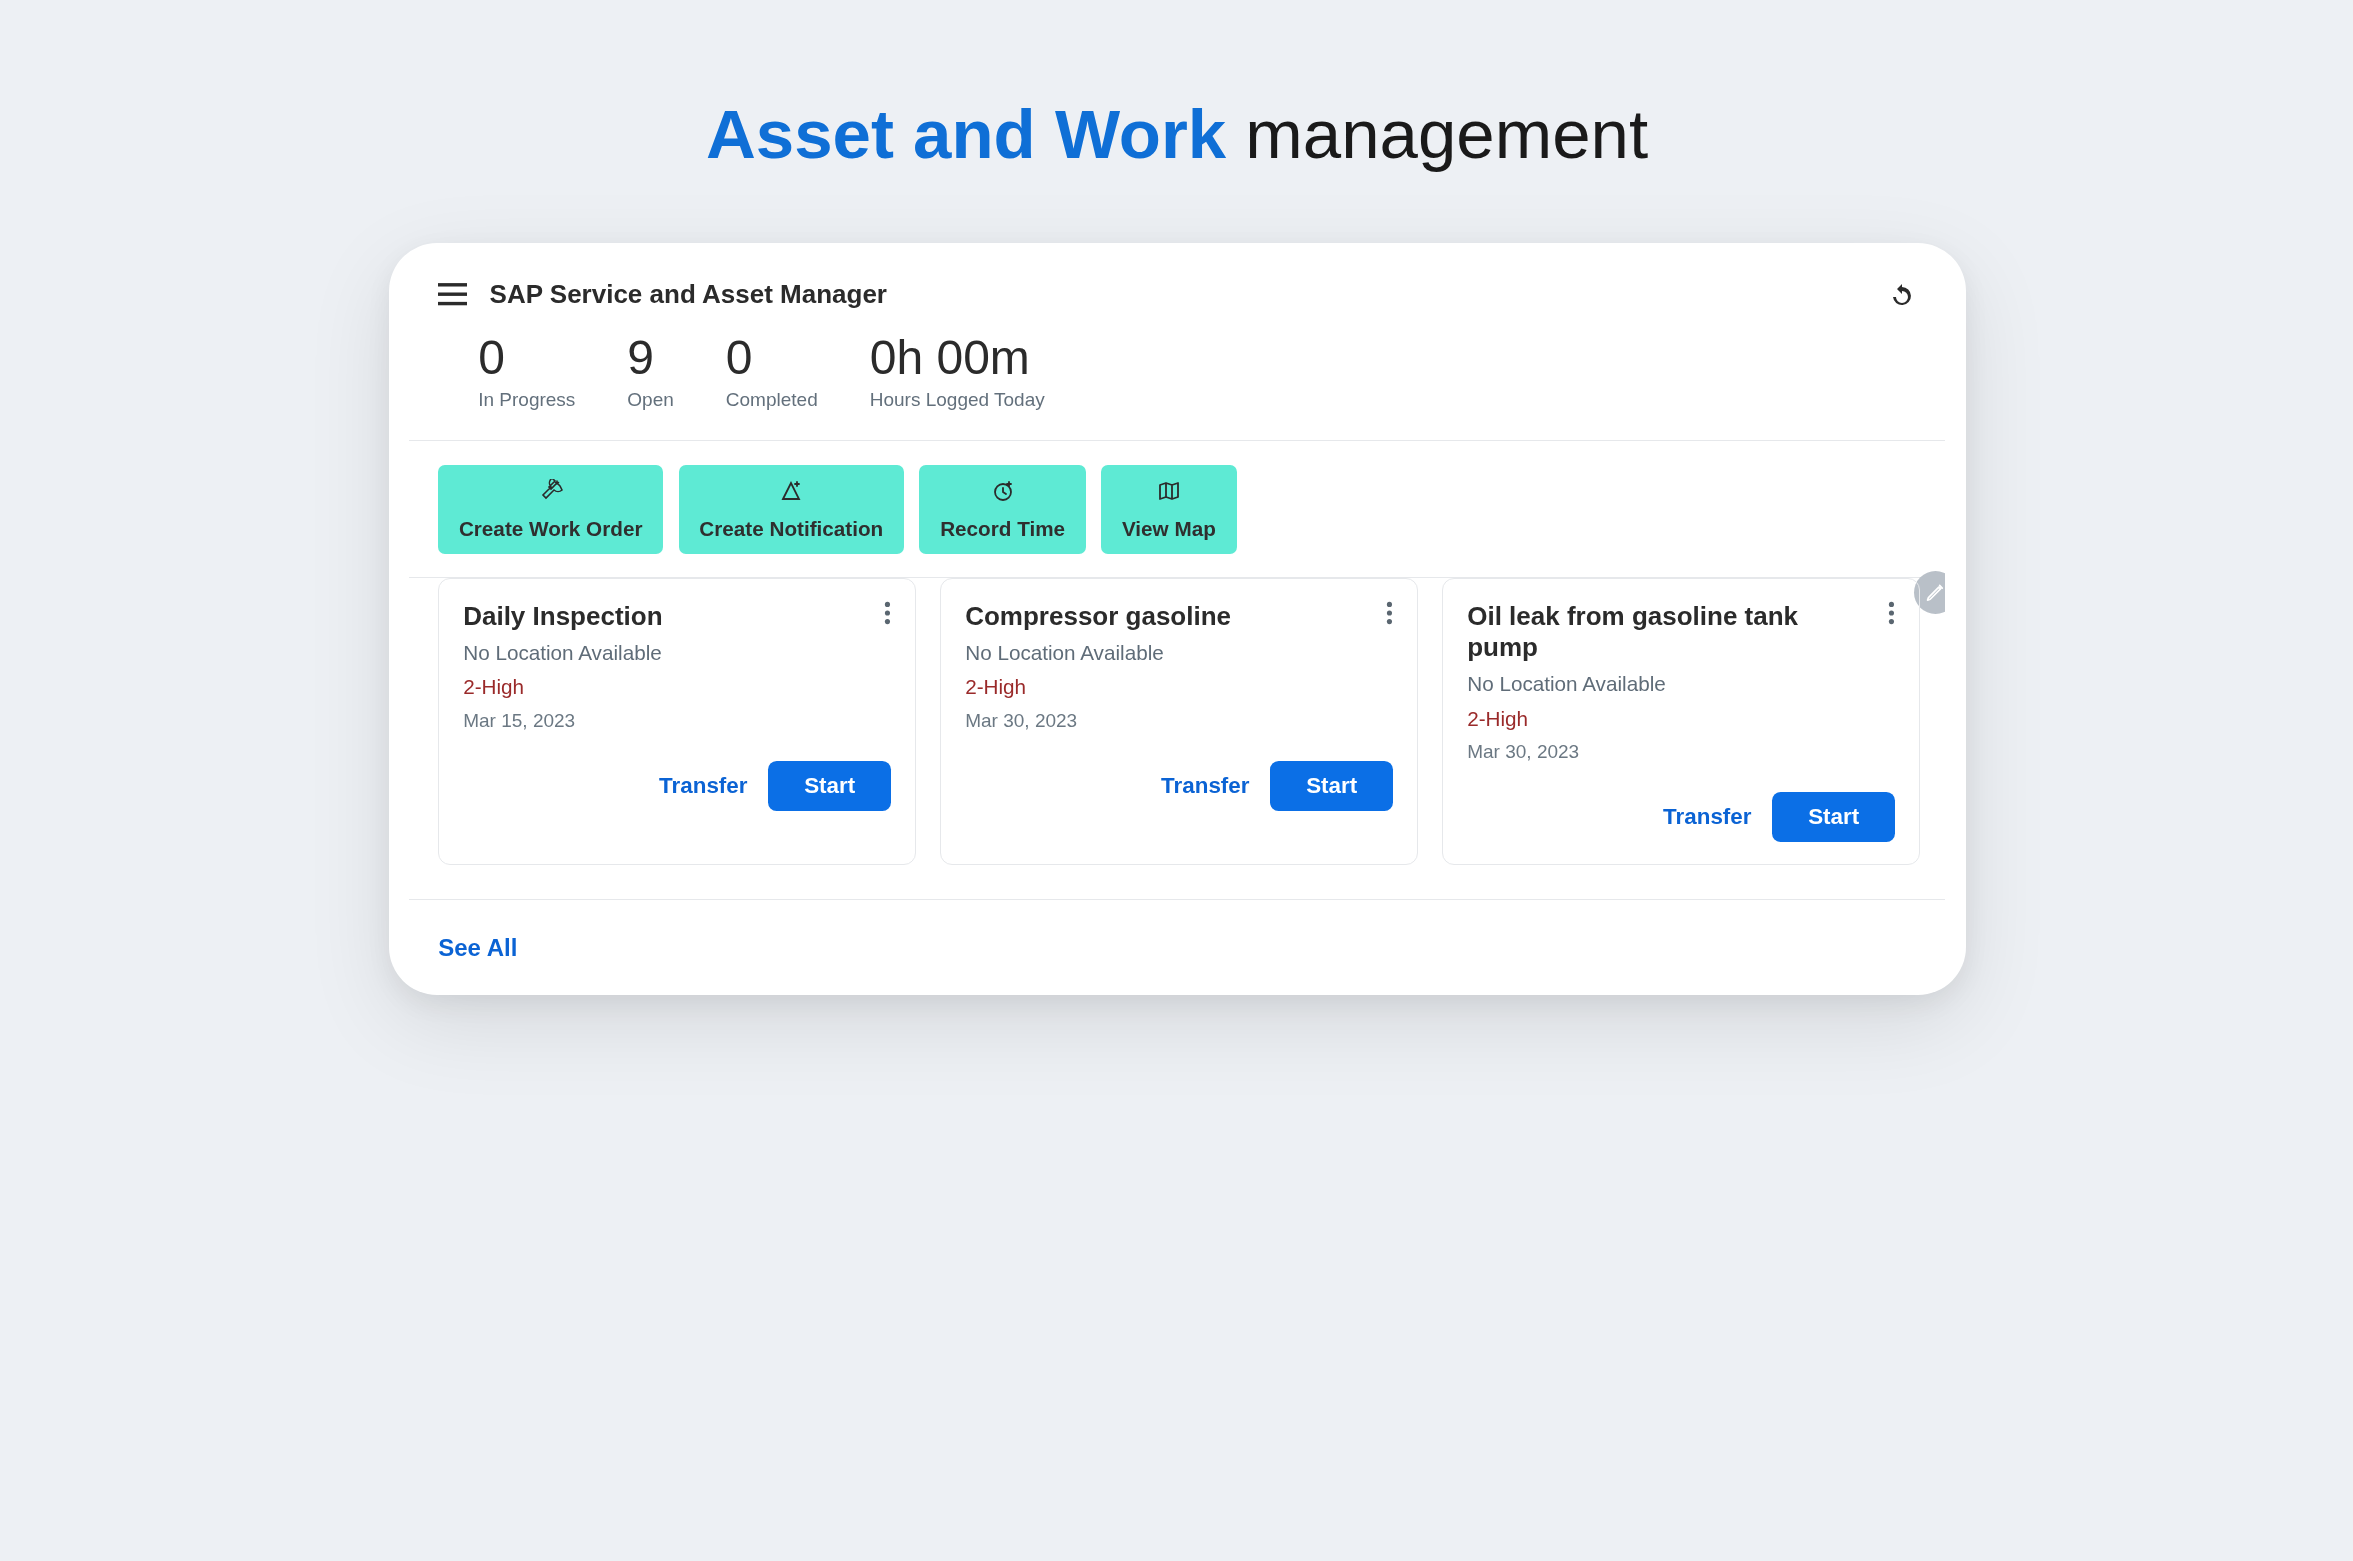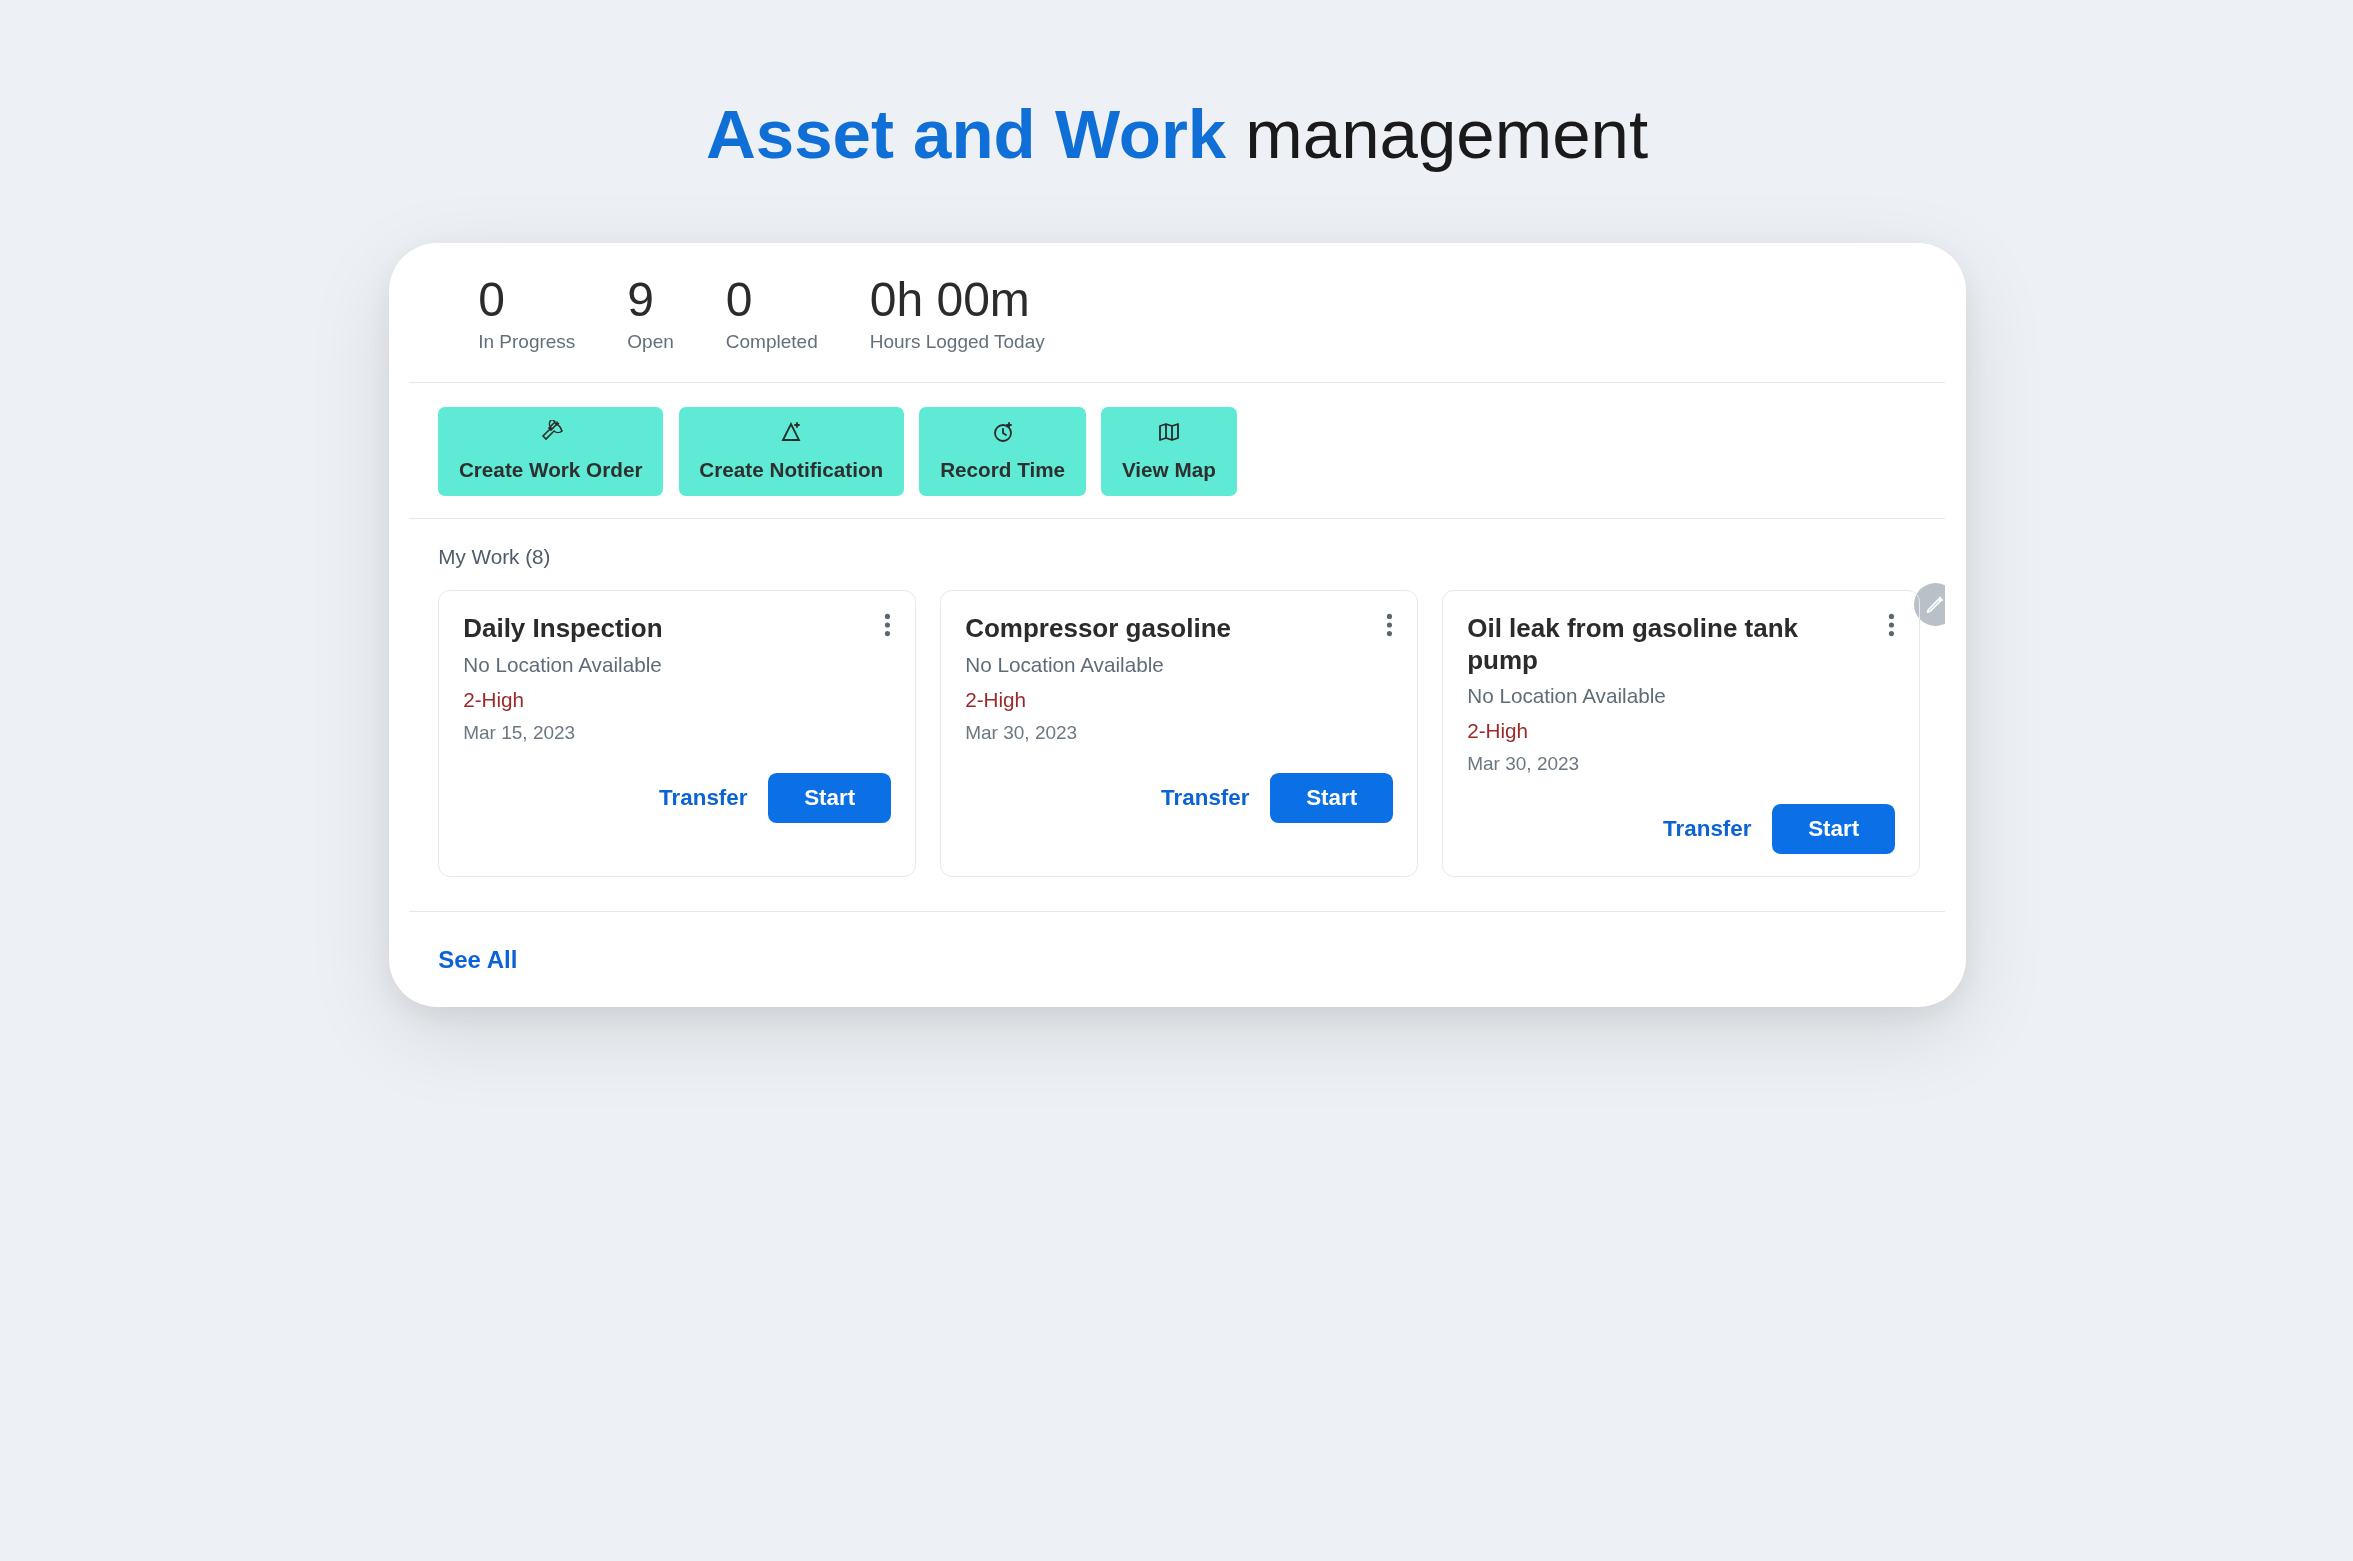--- a/index.html
+++ b/index.html
@@ -129,20 +129,37 @@
 <body>
 
 <div class="page-title">
   <span class="bold-blue">Asset and Work</span><span> management</span>
 </div>
 
 <div class="tablet">
   <div class="tablet-inner">
 
 
+    <div class="app-header">
+      <div class="app-header-left">
+        <span class="hamburger">
+          <svg width="29" height="22.4" viewBox="0 0 34 26">
+              <rect y="0" width="34" height="4" fill="#2b2b2b"></rect>
+              <rect y="11" width="34" height="4" fill="#2b2b2b"></rect>
+              <rect y="22" width="34" height="4" fill="#2b2b2b"></rect>
+            </svg>
+        </span>
+        <div class="app-title">SAP Service and Asset Manager</div>
+      </div>
+      <span class="sync-icon">
+        <svg width="24" height="24" viewBox="0 0 24 24">
+            <path d="M12 4 V1 L7 6 l5 5 V8 a6 6 0 1 1 -6 6 H3 a9 9 0 1 0 9 -10z" fill="#2b2b2b"></path>
+          </svg>
+      </span>
+    </div>
 
     <div class="stats-row">
       <div class="stat">
         <div class="stat-val">0</div>
         <div class="stat-label">In Progress</div>
       </div>
       <div class="stat">
         <div class="stat-val">9</div>
         <div class="stat-label">Open</div>
       </div>
@@ -188,21 +205,20 @@
       <button class="action-btn">
         <span>
             <svg width="24" height="24" viewBox="0 0 24 24">
               <path d="M3 6l6-2 6 2 6-2v14l-6 2-6-2-6 2z M9 4v14 M15 6v14" fill="none" stroke="#2b2b2b" stroke-width="1.8" stroke-linejoin="round"></path>
             </svg>
           </span>
         <span>View Map</span>
       </button>
     </div>
 
-    <div class="section-label">My Work (8)</div>
 
     <div class="cards-row">
       <div class="fab">
         <svg width="20.7" height="20.7" viewBox="0 0 24 24">
             <path d="M3 21l3-1 12-12-2-2L4 18l-1 3zM17 4l3 3" stroke="#fff" stroke-width="2" fill="none" stroke-linecap="round" stroke-linejoin="round"></path>
           </svg>
       </div>
 
       <div class="card">
         <div class="card-head">

